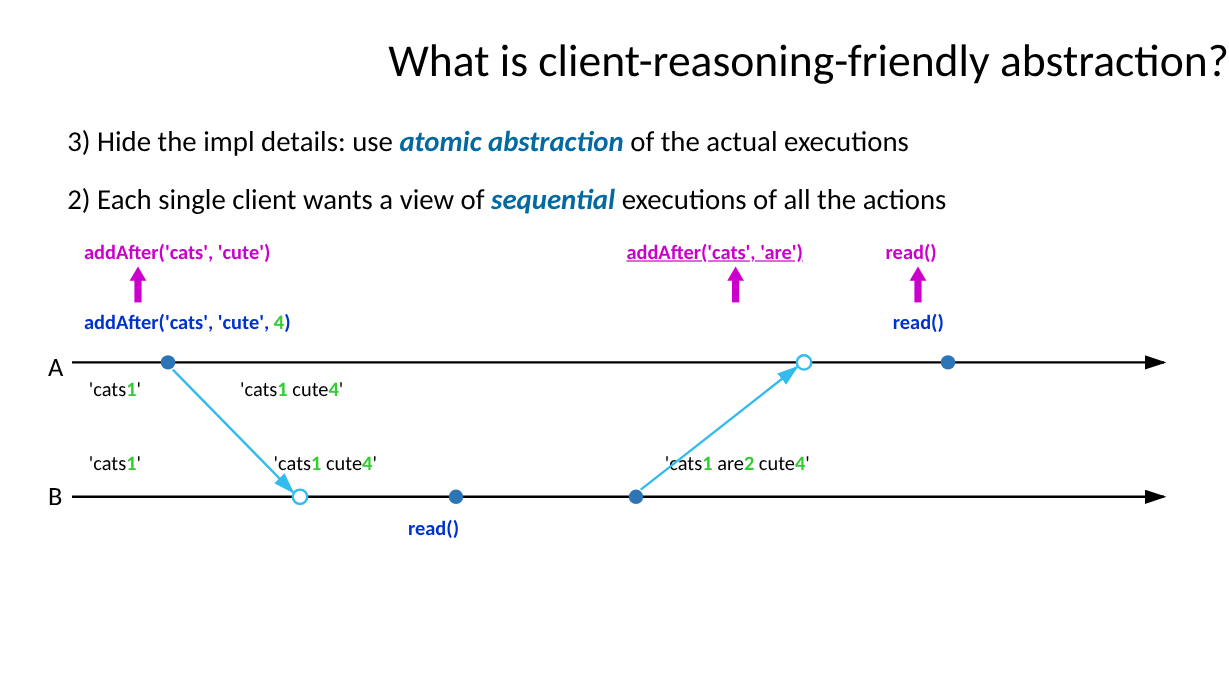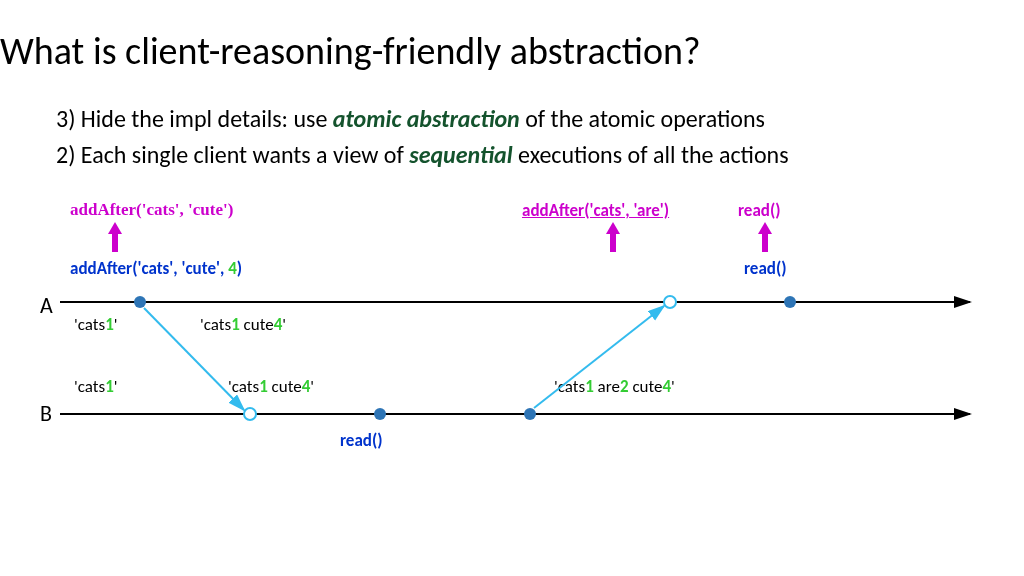--- a/index.html
+++ b/index.html
@@ -14,37 +14,37 @@
   .slide {
     position: relative;
     width: 1024px;
     height: 576px;
   }
   .title {
     position: absolute;
     top: 28px;
     left: 0;
     right: 0;
-    text-align: left;
+    text-align: right;
     font-size: 38px;
     font-weight: 400;
     color: #000;
   }
   .bullet {
     position: absolute;
     font-size: 24px;
     color: #000;
   }
   .bullet .red {
-    color: #14532d;
+    color: #0369a1;
     font-weight: 700;
     font-style: italic;
   }
   .bullet1 { top: 104px; left: 56px; }
-  .bullet2 { top: 140px; left: 56px; }
+  .bullet2 { top: 152px; left: 56px; }
 
   .label {
     position: absolute;
     font-size: 17px;
     font-weight: 700;
     white-space: nowrap;
   }
   .pink   { color: #cc00cc; }
   .blue   { color: #0033cc; text-align: right; }
   .green  { color: #33cc33; font-weight: 700; }
@@ -61,30 +61,30 @@
   svg.overlay { position:absolute; left:0; top:0; width:1024px; height:576px; pointer-events:none; }
 </style>
 </head>
 <body>
 
 <div class="slide">
 
   <div class="title">What is client-reasoning-friendly abstraction?</div>
 
   <div class="bullet bullet1">
-    <span>3) Hide the impl details: use </span><span class="red">atomic abstraction</span><span> of the atomic operations</span>
+    <span>3) Hide the impl details: use </span><span class="red">atomic abstraction</span><span> of the actual executions</span>
   </div>
   <div class="bullet bullet2">
     <span>2) Each single client wants a view of </span><span class="red">sequential</span><span> executions of all the actions</span>
   </div>
 
   <div class="axislabel" style="top:292px; left:40px;">A</div>
   <div class="axislabel" style="top:400px; left:40px;">B</div>
 
-  <div class="label pink" style="top:200px; left:70px;font-family:Liberation Serif, serif;">addAfter('cats', 'cute')</div>
+  <div class="label pink" style="top:200px; left:70px;">addAfter('cats', 'cute')</div>
   <div class="label pink" style="top:200px; left:522px;text-decoration:underline;">addAfter('cats', 'are')</div>
   <div class="label pink" style="top:200px; left:738px;">read()</div>
 
   <div class="uparrow" style="top:222px; left:110px;">
       <div class="head"></div>
       <div class="shaft"></div>
     </div>
   <div class="uparrow" style="top:222px; left:608px;">
       <div class="head"></div>
       <div class="shaft"></div>

